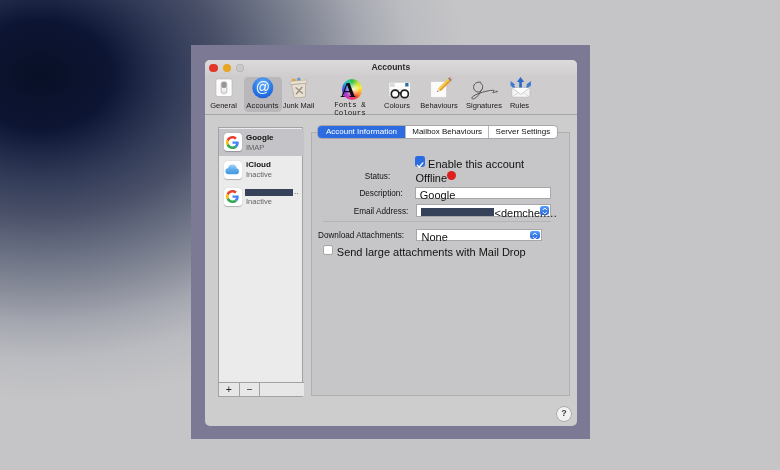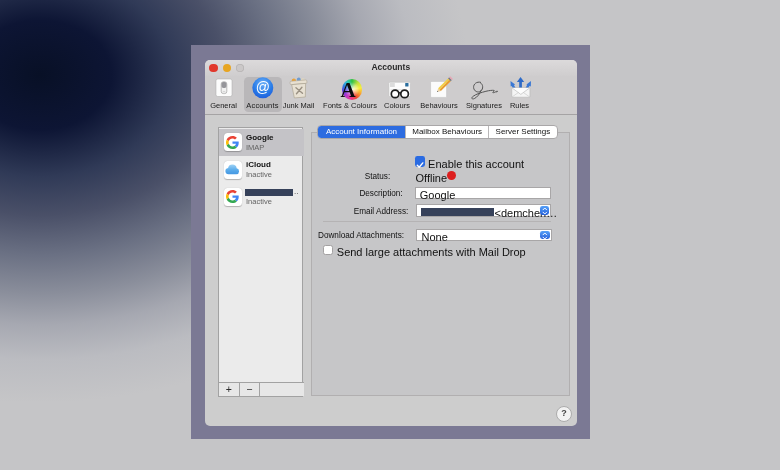--- a/index.html
+++ b/index.html
@@ -133,21 +133,21 @@
   </svg>
 
   <div class="abs" style="left:137.1px;top:19.3px;width:20.8px;height:20.8px;border-radius:50%;
        background:radial-gradient(circle at 50% 50%, rgba(255,255,255,0.9) 0%, rgba(255,255,255,0) 52%),
        conic-gradient(from 0deg, #30c143, #c8e03c 12%, #f8ef3e 22%, #f89c30 33%, #f04830 42%, #f03890 52%, #b838d0 62%, #6040e0 72%, #3070e0 80%, #30b8d8 88%, #30c8a0 94%, #30c143);"></div>
   <div class="abs" style="left:135.9px;top:20.5px;width:22px;font-size:21px;font-weight:bold;font-family:'Liberation Serif',serif;color:#0c0c0c;line-height:19px;">A</div>
 
   <div class="abs tblabel" style="left:4px;width:30px;">General</div>
   <div class="abs tblabel" style="left:39px;width:38px;letter-spacing:0.2px;">Accounts</div>
   <div class="abs tblabel" style="left:77px;width:34px;">Junk Mail</div>
-  <div class="abs tblabel" style="left:115px;width:61px;">Fonts &amp; Colours</div>
+  <div class="abs tblabel" style="left:115px;width:61px;font-family:Liberation Mono, monospace;">Fonts &amp; Colours</div>
   <div class="abs tblabel" style="left:177px;width:31px;">Colours</div>
   <div class="abs tblabel" style="left:211px;width:47px;">Behaviours</div>
   <div class="abs tblabel" style="left:259px;width:41px;">Signatures</div>
   <div class="abs tblabel" style="left:302px;width:26px;">Rules</div>
 
   <div id="sidebar" class="abs">
     <div class="abs srow" style="top:0.5px;background:#c4c3c7;">
       <div class="ic">
         <svg width="13" height="13" viewBox="0 0 48 48" style="position:absolute;left:2.5px;top:2.5px;">
           <path fill="#EA4335" d="M24 9.5c3.54 0 6.71 1.22 9.21 3.6l6.85-6.85C35.9 2.38 30.47 0 24 0 14.62 0 6.51 5.38 2.56 13.22l7.98 6.19C12.43 13.72 17.74 9.5 24 9.5z"></path>
@@ -224,21 +224,21 @@
     <div class="abs bluecap" style="right:0.7px;top:0.7px;bottom:0.7px;">
       <svg width="9.6" height="10" viewBox="0 0 9.6 10">
           <path d="M3 3.8 L4.8 2 L6.6 3.8 M3 6.2 L4.8 8 L6.6 6.2" stroke="#fff" stroke-width="1" fill="none" stroke-linecap="round" stroke-linejoin="round"></path>
         </svg>
     </div>
   </div>
 
   <div class="abs" style="left:118.8px;top:160.6px;width:228px;height:0.8px;background:#b5b3b4;"></div>
 
   <div class="abs flabel" style="left:106.5px;top:171px;width:100px;">Download Attachments:</div>
-  <div class="abs field" style="left:211px;top:169.3px;width:136px;height:11.3px;">
+  <div class="abs field" style="left:211px;top:169.3px;width:126px;height:11.3px;">
     <div class="ftext" style="position:absolute;left:5px;top:1.2px;">None</div>
     <div class="abs bluecap" style="right:0.7px;top:0.7px;bottom:0.7px;">
       <svg width="9.6" height="10" viewBox="0 0 9.6 10">
           <path d="M3 3.8 L4.8 2 L6.6 3.8 M3 6.2 L4.8 8 L6.6 6.2" stroke="#fff" stroke-width="1" fill="none" stroke-linecap="round" stroke-linejoin="round"></path>
         </svg>
     </div>
   </div>
 
   <div class="abs cbox" style="left:118.3px;top:184.9px;background:#fff;border:0.8px solid #a3a1a2;"></div>
   <div class="abs ftext" style="left:132.3px;top:186.3px;">Send large attachments with Mail Drop</div>

